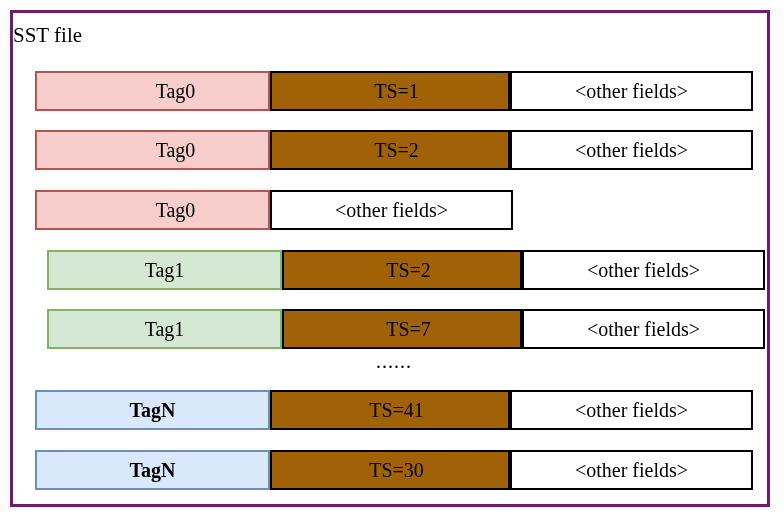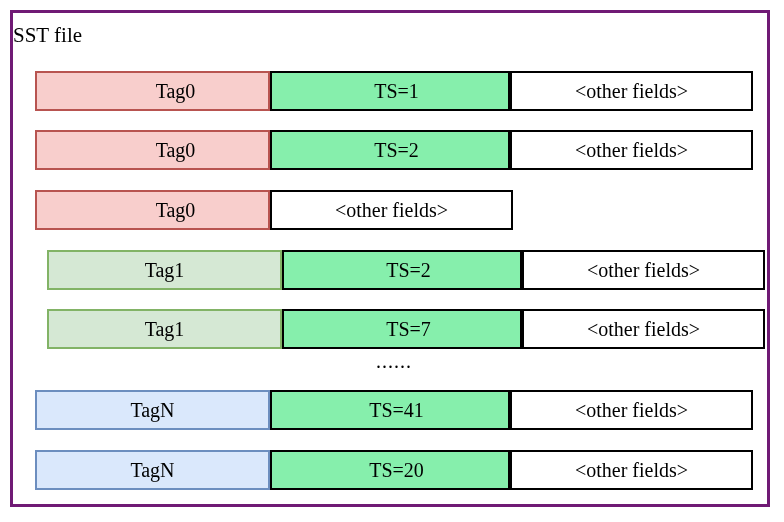--- a/index.html
+++ b/index.html
@@ -65,24 +65,25 @@
     padding-left: 46px;
   }
   .green .tag-cell {
     background: var(--green_fill, #d5e8d4);
     border: 2.5px solid var(--green_stroke, #82b366);
     margin-left: 12px;
   }
   .blue .tag-cell {
     background: var(--blue_fill, #dae8fc);
     border: 2.5px solid var(--blue_stroke, #6c8ebf);
+    font-weight: bold;
   }
   .ts-cell {
     width: 240px;
-    background: #86efac;
+    background: #a16207;
     border: 2.5px solid #000000;
     padding-left: 13px;
   }
   .other-cell {
     width: 243px;
     background: #ffffff;
     border: 2.5px solid #000000;
   }
   .ellipsis {
     position: absolute;
@@ -133,16 +134,16 @@
   <div class="ellipsis">......</div>
 
   <div class="row r5 blue">
     <div class="cell tag-cell">TagN</div>
     <div class="cell ts-cell">TS=41</div>
     <div class="cell other-cell">&lt;other fields&gt;</div>
   </div>
 
   <div class="row r6 blue">
     <div class="cell tag-cell">TagN</div>
-    <div class="cell ts-cell">TS=20</div>
+    <div class="cell ts-cell">TS=30</div>
     <div class="cell other-cell">&lt;other fields&gt;</div>
   </div>
 </div>
 
 </body></html>

